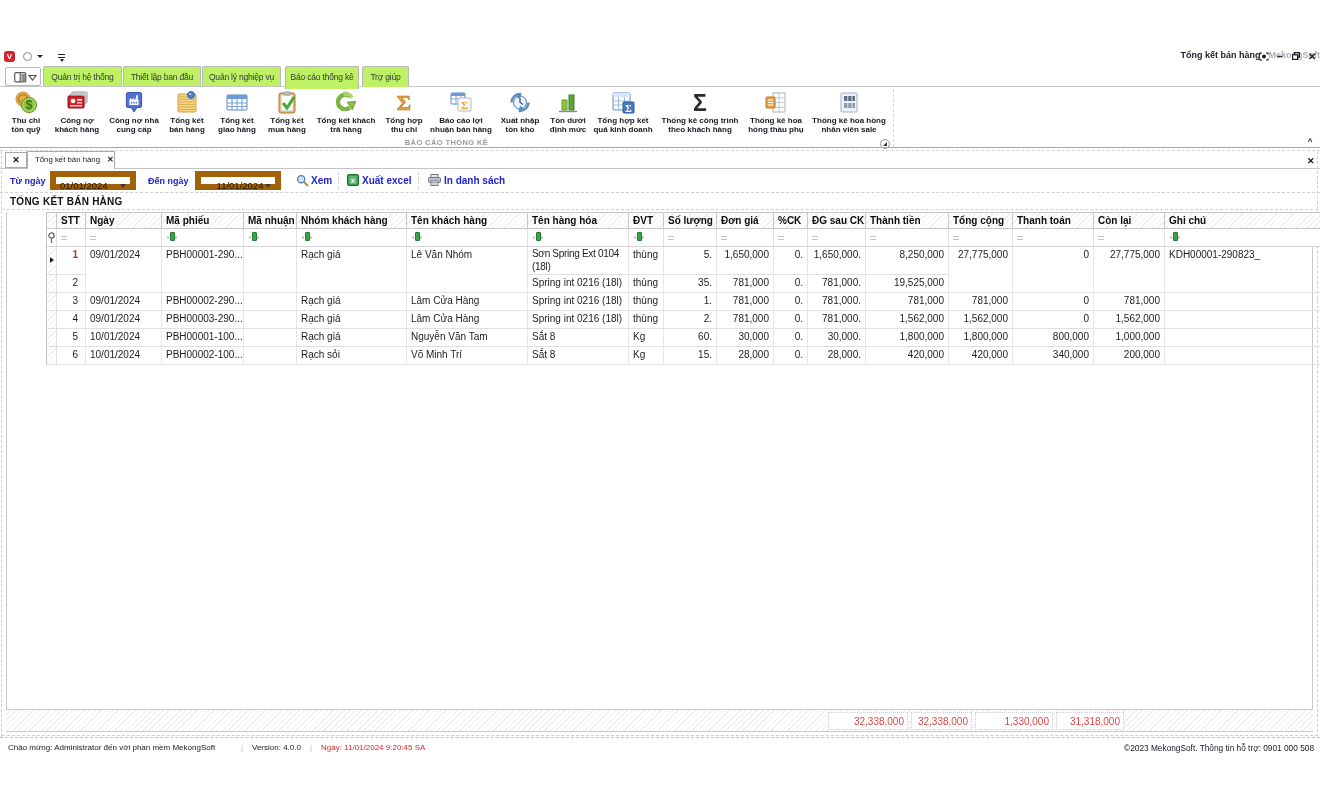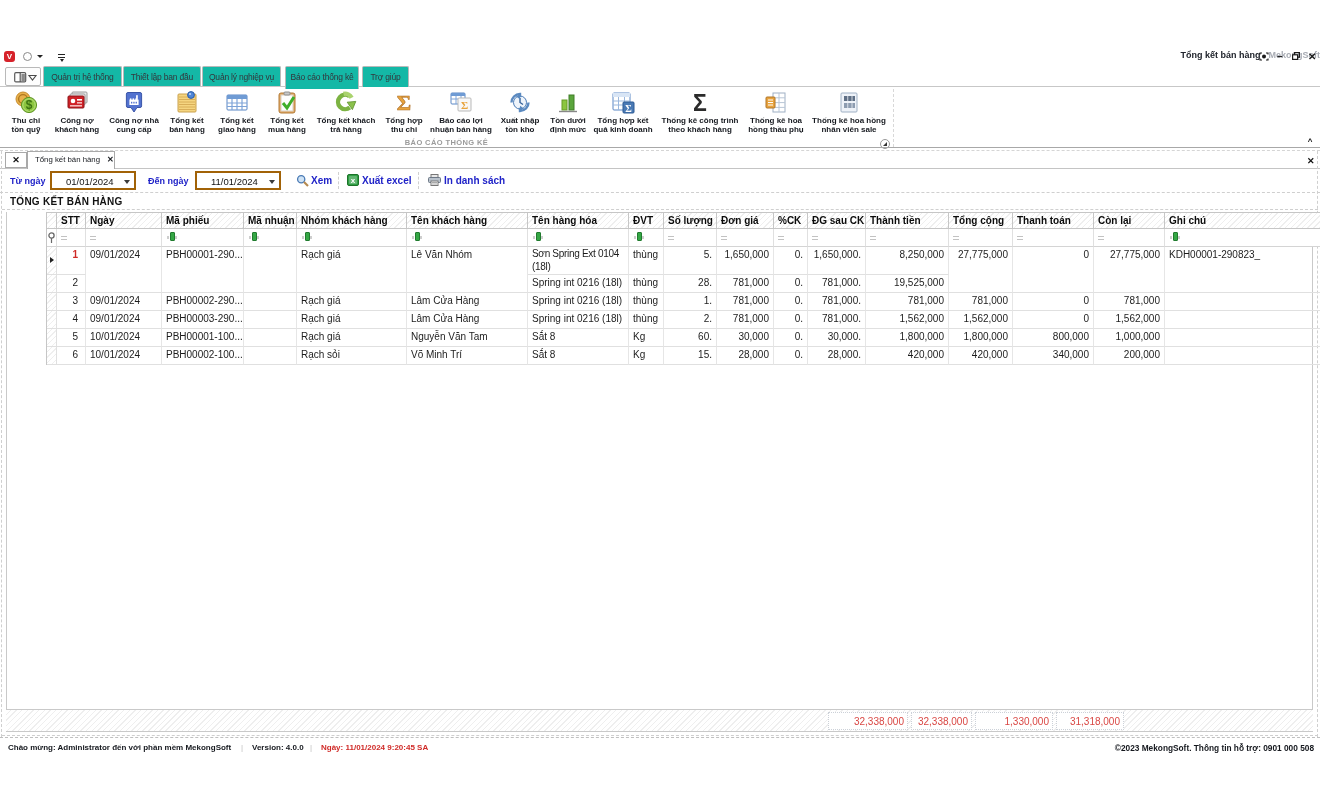--- a/index.html
+++ b/index.html
@@ -13,42 +13,42 @@
 #tri1 { left:37px; top:55px; }
 #ovf { left:58px; top:54px; width:7px; }
 #ovf .b { height:1px; background:#222; margin-bottom:1.6px; }
 #ovf .tri { margin:0 auto; border-left:2.5px solid transparent; border-right:2.5px solid transparent; border-top:3px solid #222; }
 #wtitle { left:0; top:50px; width:1320px; text-align:right; font-size:9px; color:#20242c; }
 #wtitle b { font-weight:bold; font-size:9px; }
 #wtitle .gray { color:#a7abb3; font-weight:bold; font-size:9px; }
 .wctl { top:51px; font-size:10px; color:#1a1a1a; font-weight:bold; }
 
 #qbtn { left:5px; top:67px; width:36px; height:19px; border:1px solid #b9b9b9; background:#fdfdfd; border-radius:2px; }
-.rtab { top:66px; height:21px; border:1px solid #b9b9b9; border-bottom:none; background:#14b8a6; font-size:8.5px; letter-spacing:-0.2px; color:#33373d; text-align:center; line-height:20px; border-radius:2px 2px 0 0; white-space:nowrap; }
+.rtab { top:66px; height:21px; border:1px solid #b9b9b9; border-bottom:none; background:#bef264; font-size:8.5px; letter-spacing:-0.2px; color:#33373d; text-align:center; line-height:20px; border-radius:2px 2px 0 0; white-space:nowrap; }
 #tabline { left:0; top:86px; width:1320px; height:1px; background:#c7c7c7; }
 #rtab4 { height:23px; z-index:3; }
 
 .rbtn { position:absolute; top:91px; text-align:center; font-size:8px; font-weight:bold; color:#16191f; line-height:8.6px; white-space:nowrap; }
 .rbtn svg { display:block; margin:0 auto 3px auto; }
 #grouplabel { left:0px; top:138px; width:893px; text-align:center; font-size:7.5px; font-weight:bold; color:#9b9b9b; letter-spacing:0.4px; }
 #gsep { left:893px; top:89px; width:1px; height:58px; border-left:1px dashed #d8d8d8; }
 #glaunch { left:880px; top:139px; width:10px; height:10px; border:1px solid #999; border-radius:50%; }
 #glaunch:before { content:""; position:absolute; left:2px; top:2px; width:0; height:0; border-top:4px solid transparent; border-right:4px solid #333; }
 #rchev { left:1304px; top:136px; width:12px; font-size:8px; color:#111; font-weight:bold; text-align:center; }
 #ribline { left:0; top:147px; width:1320px; height:1px; background:#a8a8a8; }
 #ribdash { left:0; top:150px; width:1320px; height:1px; border-top:1px dashed #d5d5d5; }
 
 #dtclose1 { left:5px; top:152px; width:22px; height:16px; border:1px solid #a9a9a9; background:#fff; text-align:center; font-size:9px; font-weight:bold; line-height:15px; color:#111; }
 #dtab { left:27px; top:151px; width:88px; height:18px; border:1px solid #a9a9a9; border-bottom:none; background:#fff; font-size:7.8px; color:#15181d; line-height:16px; white-space:nowrap; z-index:4; }
 #dtabline { left:0px; top:168px; width:1320px; height:1px; background:#c4c4c4; }
 #dtclose2 { left:1307px; top:156px; font-size:9px; font-weight:bold; color:#111; }
 
 #tbdash { left:0; top:192px; width:1320px; height:1px; border-top:1px dashed #cfcfcf; }
 .blab { font-size:9px; font-weight:bold; color:#2023c8; }
-.dinput { top:171px; width:86px; height:19px; border:2px solid #a16207; background:#fff; font-size:9.5px; color:#111; line-height:17px; padding-left:14px; }
+.dinput { top:171px; width:86px; height:19px; border:6px solid #a16207; background:#fff; font-size:9.5px; color:#111; line-height:17px; padding-left:4px; }
 .dinput .arr { position:absolute; right:4px; top:7px; width:0; height:0; border-left:3.5px solid transparent; border-right:3.5px solid transparent; border-top:4px solid #3a3a3a; }
 .tbtn { top:175px; font-size:10px; font-weight:bold; color:#2023c8; }
 .tsep { top:172px; height:17px; border-left:1px dashed #d0d0d0; }
 
 #pheading { left:10px; top:196px; font-size:10px; font-weight:bold; color:#111; letter-spacing:0.25px; }
 #grid-topdash { left:2px; top:209px; width:1316px; height:1px; border-top:1px dashed #cfcfcf; }
 
 #ldash { left:1px; top:151px; width:1px; height:586px; border-left:1px dashed #cfcfcf; }
 #rdash { left:1317px; top:151px; width:1px; height:586px; border-left:1px dashed #cfcfcf; }
 #botdash1 { left:2px; top:735px; width:1316px; height:1px; border-top:1px dashed #cfcfcf; }
@@ -61,21 +61,21 @@
 tr.hdr th { height:16px; border-right:1px solid #c6c6c6; border-bottom:1px solid #c6c6c6; font-size:10px; font-weight:bold; color:#0b0b0b; text-align:left; padding:0 0 0 4px; }
 tr.flt td { height:17px; border-right:1px solid #e0e0e0; border-bottom:1px solid #d4d4d4; background:#fff; font-size:9px; color:#999; padding-left:4px; }
 tr.data td { border-right:1px solid #e6e6e6; border-bottom:1px solid #e0e0e0; font-size:10px; color:#1c1c1c; padding:0 4px 0 4px; vertical-align:top; line-height:16.5px; }
 tr.data { height:18px; }
 tr.data td.num { text-align:right; } tr.data td.stt { text-align:right; padding-right:7px; }
 td.ind { border-right:1px solid #e0e0e0 !important; }
 .red, tr.data td.red { color:#cf2a27; }
 #gfoot { left:6px; top:709px; width:1307px; height:23px; border-top:1px solid #c9c9c9; border-bottom:1px solid #c9c9c9; }
 .fval { top:712px; height:18px; line-height:17px; font-size:10px; color:#d94744; text-align:right; border:1px dotted #ccd1d8; padding:0 3px; background:#fff; }
 
-.sbt { top:743px; font-size:8px; font-weight:bold; color:#15181e; white-space:nowrap; }
+.sbt { top:743px; font-size:8px; font-weight:normal; color:#15181e; white-space:nowrap; }
 .sred { color:#d02b28; }
 .ssep { color:#c0c0c0; font-weight:normal; }
 
 .eq { display:inline-block; width:8px; height:7px; position:relative; top:0px; }
 .eq:before { content:""; position:absolute; left:0; top:2px; width:6px; height:1.5px; background:#c2c2c2; }
 .eq:after { content:""; position:absolute; left:0; top:5px; width:6px; height:1.5px; background:#c2c2c2; }
 .abc { display:inline-block; position:relative; width:13px; height:9px; }
 .abc .bx { position:absolute; left:4px; top:0px; width:5px; height:8.5px; background:#35a745; border:1px solid #207b2e; border-radius:1px; }
 .abc:before { content:""; position:absolute; left:1px; top:3.5px; width:2px; height:3px; background:#cecece; }
 .abc:after { content:""; position:absolute; right:2px; top:3.5px; width:2px; height:3px; background:#cecece; }
@@ -223,21 +223,21 @@
 
 <div class="abs" id="dtclose1">✕</div>
 <div class="abs" id="dtab"><span style="margin-left:7px;">Tổng kết bán hàng</span><span style="margin-left:7px; font-weight:bold; font-size:8px;">✕</span></div>
 <div class="abs" id="dtabline"></div>
 <div class="abs" id="dtclose2">✕</div>
 
 <div class="abs" id="tbdash"></div>
 <div class="abs blab" style="left:10px; top:176px;">Từ ngày</div>
 <div class="abs dinput" style="left:50px;">01/01/2024<span class="arr"></span></div>
 <div class="abs blab" style="left:148px; top:176px;">Đến ngày</div>
-<div class="abs dinput" style="left:195px;">11/01/2024<span class="arr"></span></div>
+<div class="abs dinput" style="left:195px;text-align:center;">11/01/2024<span class="arr"></span></div>
 <svg class="abs" style="left:296px; top:174px;" width="13" height="13" viewBox="0 0 13 13">
     <circle cx="5.2" cy="5.2" r="3.6" fill="#cfe3f5" stroke="#4a7ab5" stroke-width="1.3"></circle>
     <path d="M8 8 L12 12" stroke="#b58a50" stroke-width="2.2"></path>
   </svg>
 <div class="abs tbtn" style="left:311px;">Xem</div>
 <div class="abs tsep" style="left:338px;"></div>
 <svg class="abs" style="left:347px; top:174px;" width="12" height="12" viewBox="0 0 12 12">
     <rect x="0.5" y="0.5" width="11" height="11" rx="1.5" fill="#2f9e44" stroke="#1c7329"></rect>
     <rect x="2" y="2" width="8" height="8" rx="1" fill="#fff" opacity="0.25"></rect>
     <text x="6" y="9" font-size="8" font-weight="bold" fill="#fff" text-anchor="middle" font-family="Liberation Sans">x</text>
@@ -346,21 +346,21 @@
           <td class="num" rowspan="2">27,775,000</td>
           <td class="num" rowspan="2" style="vertical-align:top;">0</td>
           <td class="num" rowspan="2">27,775,000</td>
           <td rowspan="2">KDH00001-290823_</td>
 </tr>
 <tr class="data">
 <td class="ind hatch"></td>
           <td class="stt">2</td>
           <td>Spring int 0216 (18l)</td>
           <td>thùng</td>
-          <td class="num">28.</td>
+          <td class="num">35.</td>
           <td class="num">781,000</td>
           <td class="num">0.</td>
           <td class="num">781,000.</td>
           <td class="num">19,525,000</td>
 </tr>
 <tr class="data">
 <td class="ind hatch"></td>
           <td class="stt">3</td>
           <td>09/01/2024</td>
           <td>PBH00002-290...</td>

